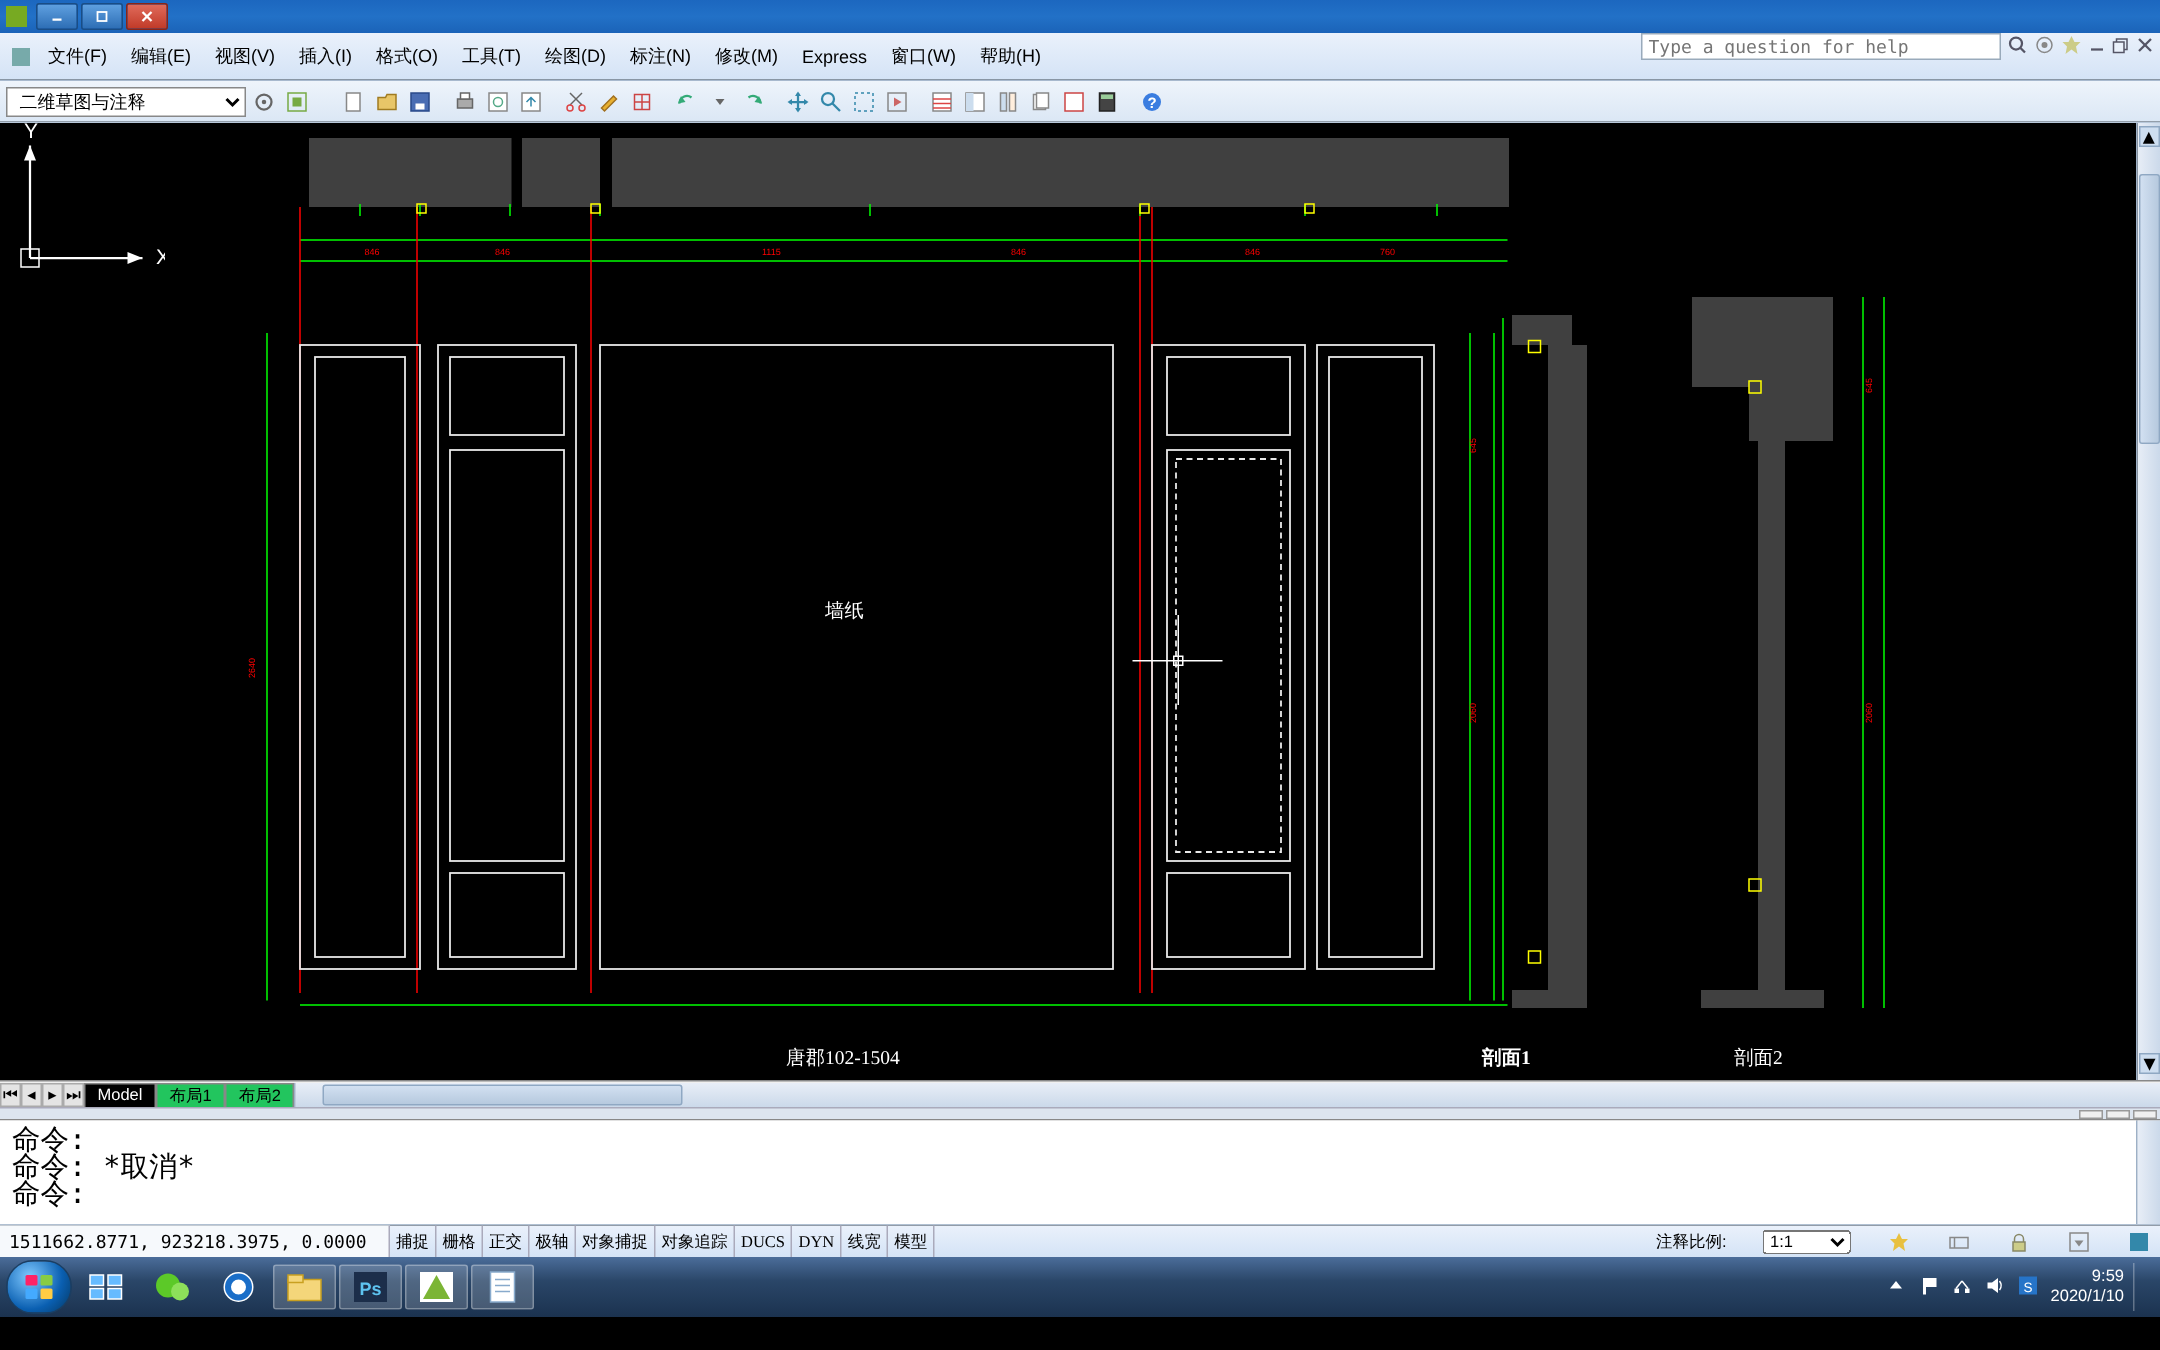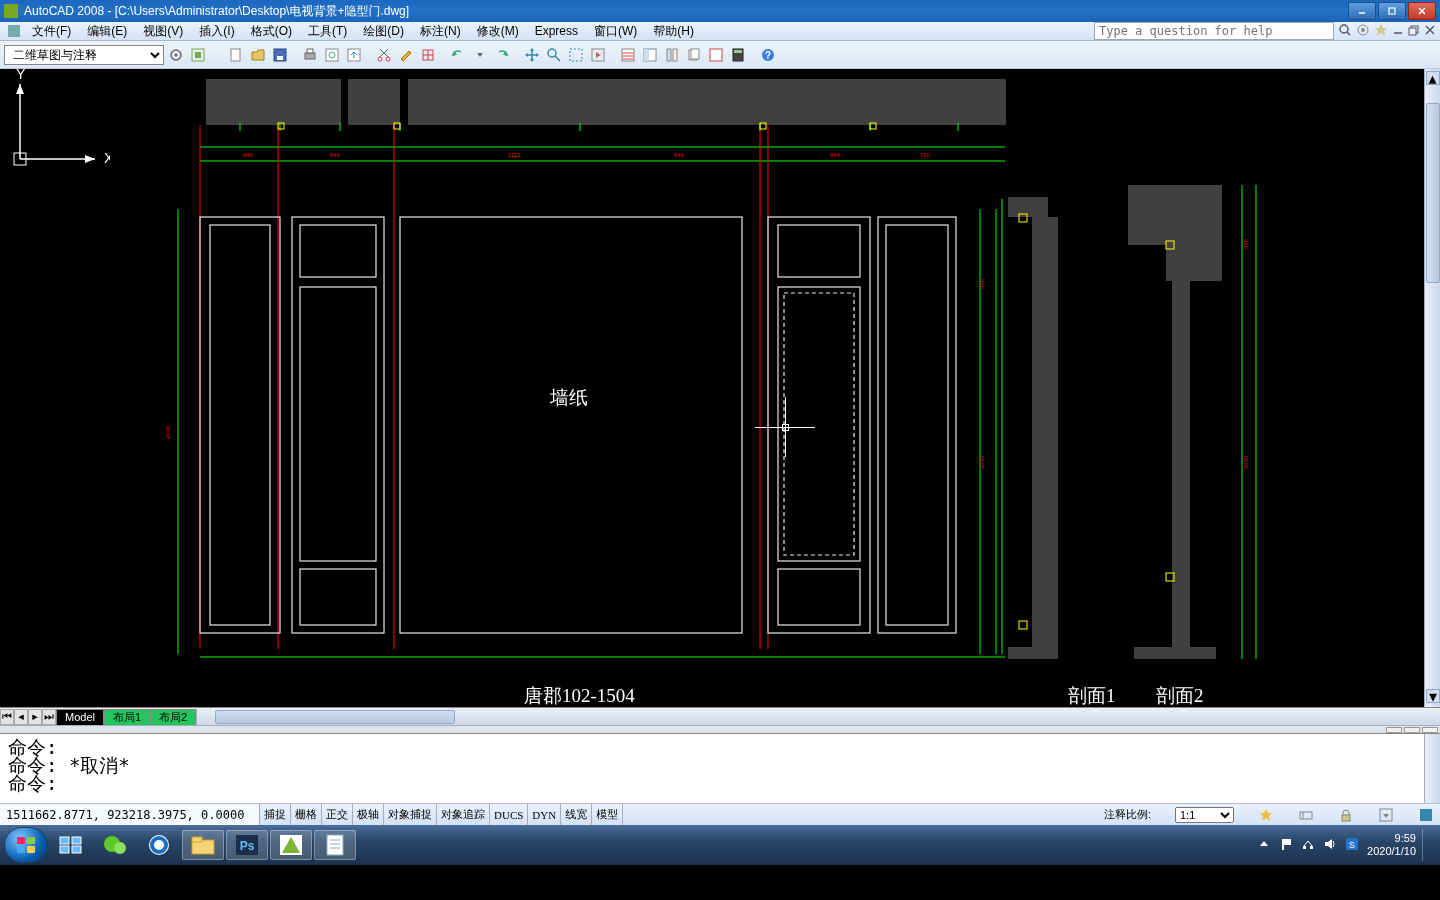--- a/index.html
+++ b/index.html
@@ -8,37 +8,37 @@
 
 .titlebar { height: 22px; background: linear-gradient(#1c67bf,#2271c7,#1b63b8); display: flex; align-items: center; padding: 0 4px; color: #fff; font-size: 12px; }
 .titlebar .app-icon { width: 14px; height: 14px; background: #7a2; margin-right: 6px; }
 .titlebar .title-text { flex: 1; }
 .win-btns { display: flex; gap: 2px; }
 .win-btn { width: 28px; height: 18px; background: linear-gradient(#5fa0e0,#2d6eb5); border: 1px solid #1a4d85; display:flex; align-items:center; justify-content:center; border-radius:2px;}
 .win-btn.close { background: linear-gradient(#e06b5b,#c13a28); border-color:#8b2416;}
 .win-btn svg { width: 10px; height: 10px; }
 
 
-.menubar { height: 19px; background: linear-gradient(#eaf1fb,#d4e3f6); display:flex; align-items:flex-start; padding:0 4px; font-size:12px; color:#000; border-bottom:1px solid #a8b9ce;}
+.menubar { height: 32px; background: linear-gradient(#eaf1fb,#d4e3f6); display:flex; align-items:flex-start; padding:0 4px; font-size:12px; color:#000; border-bottom:1px solid #a8b9ce;}
 .menu-item { padding: 0 8px; height:100%; display:flex; align-items:center; }
 .menu-item.icon-only { padding:0 2px; }
 .help-search { margin-left:auto; display:flex; align-items:center; gap:4px;}
 .help-input { width: 240px; height:18px; font-family: monospace; font-size:12px; padding:0 4px; border:1px solid #9ab; background:#fff;}
 
 
 .toolbar-row1 { height: 28px; background: linear-gradient(#eef4fb,#dbe7f5); display:flex; align-items:center; padding:0 4px; gap:2px; border-bottom:1px solid #b8c8da;}
 .workspace-select { width:160px; height:20px; font-size:12px; padding:0 4px; background:#fff; border:1px solid #888;}
 .tb-ico { width:20px; height:20px; border:1px solid transparent; display:flex; align-items:center; justify-content:center; }
 .tb-sep { width:6px; }
 .tb-ico svg { width:16px; height:16px; }
 
 
 .canvas { position:relative; width:100%; height: 638px; background:#000; overflow:hidden;}
 .canvas svg { position:absolute; left:0; top:0; }
-.canvas-text { position:absolute; color:#fff; font-size:19px; font-family: SimSun, serif;}
+.canvas-text { position:absolute; color:#fff; font-size:13px; font-family: SimSun, serif;}
 .ucs { position:absolute; left:10px; bottom:10px; }
 .crosshair { position:absolute; pointer-events:none;}
 .crosshair div { position:absolute; background:#fff; }
 .crosshair .h { width:60px; height:1px; top:0; left:-30px;}
 .crosshair .v { width:1px; height:60px; top:-30px; left:0;}
 .crosshair .box { width:7px; height:7px; border:1px solid #fff; top:-3px; left:-3px; background:transparent;}
 .scrollbar-v { position:absolute; right:0; top:0; bottom:0; width:16px; background:linear-gradient(90deg,#e8eef7,#cbd9ea); border-left:1px solid #9db0c6;}
 .scrollbar-v .thumb { width:14px; height:180px; margin:18px auto; background:linear-gradient(90deg,#d2e0f1,#b6c9de); border:1px solid #8fa8c3; border-radius:2px;}
 .scrollbar-v .arr { width:14px; height:14px; margin:2px auto; background:#cedef0; border:1px solid #8fa8c3; display:flex; align-items:center; justify-content:center;}
 
@@ -74,21 +74,20 @@
 .tray { margin-left:auto; display:flex; align-items:center; color:#fff; font-size:11px; gap:6px; padding-right:6px;}
 .tray .clock { text-align:right; line-height:13px;}
 .tray-ico { width:16px; height:16px; }
 
 </style>
 </head>
 <body>
 
 <div class="titlebar">
   <div class="app-icon"></div>
-  <div class="title-text">AutoCAD 2008 - [C:\Users\Administrator\Desktop\电视背景+隐型门.dwg]</div>
   <div class="win-btns">
     <div class="win-btn">
         <svg viewBox="0 0 10 10">
           <line x1="2" y1="7" x2="8" y2="7" stroke="#fff" stroke-width="1.5"></line>
         </svg>
       </div>
     <div class="win-btn">
         <svg viewBox="0 0 10 10">
           <rect x="2" y="2" width="6" height="6" fill="none" stroke="#fff" stroke-width="1.2"></rect>
         </svg>
@@ -407,21 +406,21 @@
         <rect x="1166" y="504" width="8" height="8"></rect>
       <rect x="278" y="54" width="6" height="6"></rect>
         <rect x="394" y="54" width="6" height="6"></rect>
       <rect x="760" y="54" width="6" height="6"></rect>
         <rect x="870" y="54" width="6" height="6"></rect>
     </g>
   </svg>
 
   <div class="canvas-text" style="left:550px; top:316px;">墙纸</div>
   <div class="canvas-text" style="left:524px; top:614px;">唐郡102-1504</div>
-  <div class="canvas-text" style="left:1068px; top:614px;">剖面1</div>
+  <div class="canvas-text" style="left:988px; top:614px;font-weight:bold;">剖面1</div>
   <div class="canvas-text" style="left:1156px; top:614px;">剖面2</div>
 
   <div class="crosshair" style="left:785px; top:358px;">
     <div class="h"></div>
       <div class="v"></div>
       <div class="box"></div>
   </div>
 
   <svg class="ucs" width="110" height="110">
     <line x1="20" y1="90" x2="95" y2="90" stroke="#fff" stroke-width="1.5"></line>

